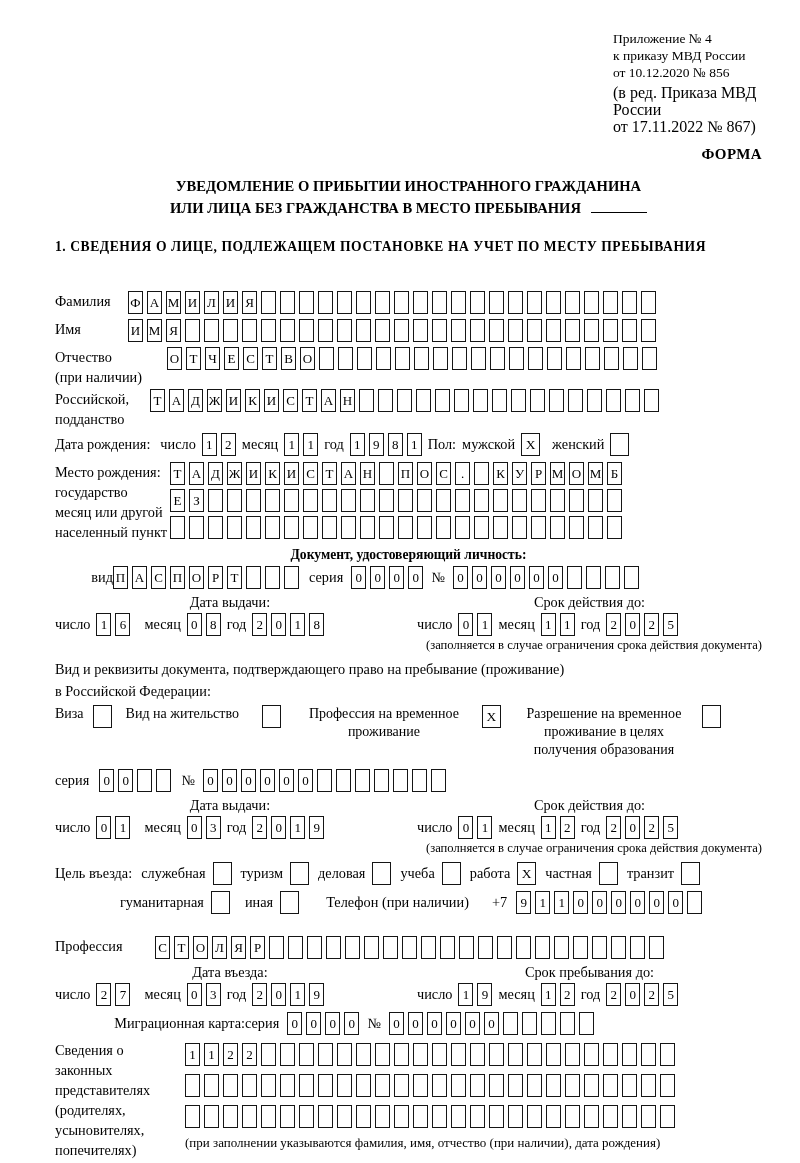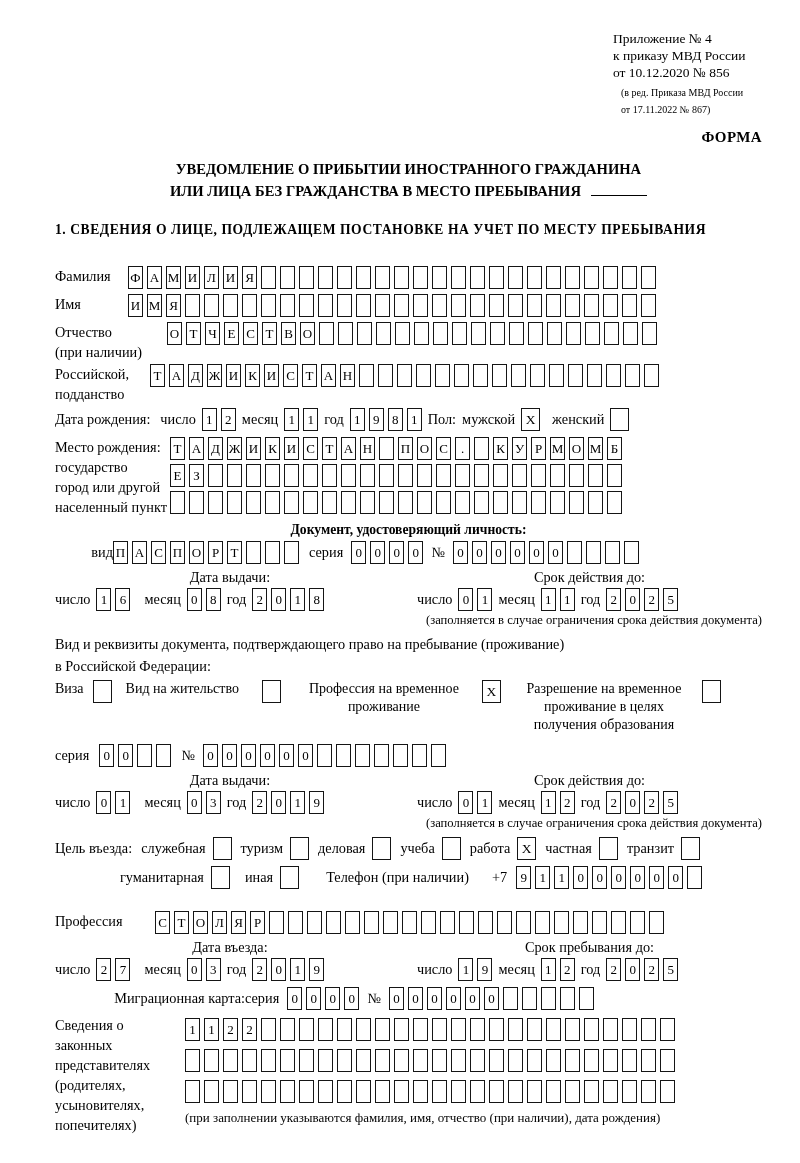--- a/index.html
+++ b/index.html
@@ -1,21 +1,21 @@
 <!DOCTYPE html>
 <html><head>
 <meta charset="utf-8">
 <style>
   * { margin:0; padding:0; box-sizing:border-box; }
   html,body { width:800px; height:1163px; background:#ffffff; }
   body { font-family:"Liberation Serif","DejaVu Serif",serif; color:#000; overflow:hidden; }
   .page { width:800px; height:1163px; padding:30px 38px 0 55px; }
 
   .annex { margin-left:558px; font-size:13.5px; line-height:17px; }
-  .annex .amend { margin-top:3px; font-size:10px;margin-left:8px; }
+  .annex .amend { margin-top:3px; font-size:16px; }
   .forma { text-align:right; font-weight:bold; font-size:15px; margin-top:11px; letter-spacing:.4px; }
 
   .title { text-align:center; font-weight:bold; font-size:14.6px; line-height:22px; margin-top:12px; }
   .blank-line { display:inline-block; width:56px; border-bottom:1.6px solid #000; height:14px; margin-left:10px; }
 
   .sec-head { font-weight:bold; font-size:13.6px; margin-top:20px; letter-spacing:.55px; white-space:nowrap; }
 
   .frow { display:flex; align-items:flex-start; margin-top:5px; }
   .lbl { font-size:14.3px; line-height:20px; flex:none; }
   .ml span { display:block; }
@@ -73,21 +73,21 @@
 
   <div class="forma">ФОРМА</div>
 
   <div class="title">
     <div>УВЕДОМЛЕНИЕ О ПРИБЫТИИ ИНОСТРАННОГО ГРАЖДАНИНА</div>
     <div><span>ИЛИ ЛИЦА БЕЗ ГРАЖДАНСТВА В МЕСТО ПРЕБЫВАНИЯ</span><span class="blank-line"></span></div>
   </div>
 
   <div class="sec-head">1. СВЕДЕНИЯ О ЛИЦЕ, ПОДЛЕЖАЩЕМ ПОСТАНОВКЕ НА УЧЕТ ПО МЕСТУ ПРЕБЫВАНИЯ</div>
 
-  <div class="frow" style="margin-top:28px">
+  <div class="frow" style="margin-top:36px">
     <span class="lbl w-sur">Фамилия</span>
     <span class="boxes">
         <span class="bx">Ф</span>
         <span class="bx">А</span>
         <span class="bx">М</span>
         <span class="bx">И</span>
         <span class="bx">Л</span>
         <span class="bx">И</span>
         <span class="bx">Я</span>
         <span class="bx"></span>
@@ -242,21 +242,21 @@
     <span class="inline-lbl">мужской</span>
     <span class="cb">X</span>
     <span class="inline-lbl" style="margin-left:6px">женский</span>
     <span class="cb"></span>
   </div>
 
   <div class="frow" style="margin-top:6px">
     <span class="lbl ml w-bp">
       <span>Место рождения:</span>
       <span>государство</span>
-      <span>город или другой</span>
+      <span>месяц или другой</span>
       <span>населенный пункт</span>
     </span>
     <span class="stack">
       <span class="boxes">
           <span class="bx">Т</span>
           <span class="bx">А</span>
           <span class="bx">Д</span>
           <span class="bx">Ж</span>
           <span class="bx">И</span>
           <span class="bx">К</span>

